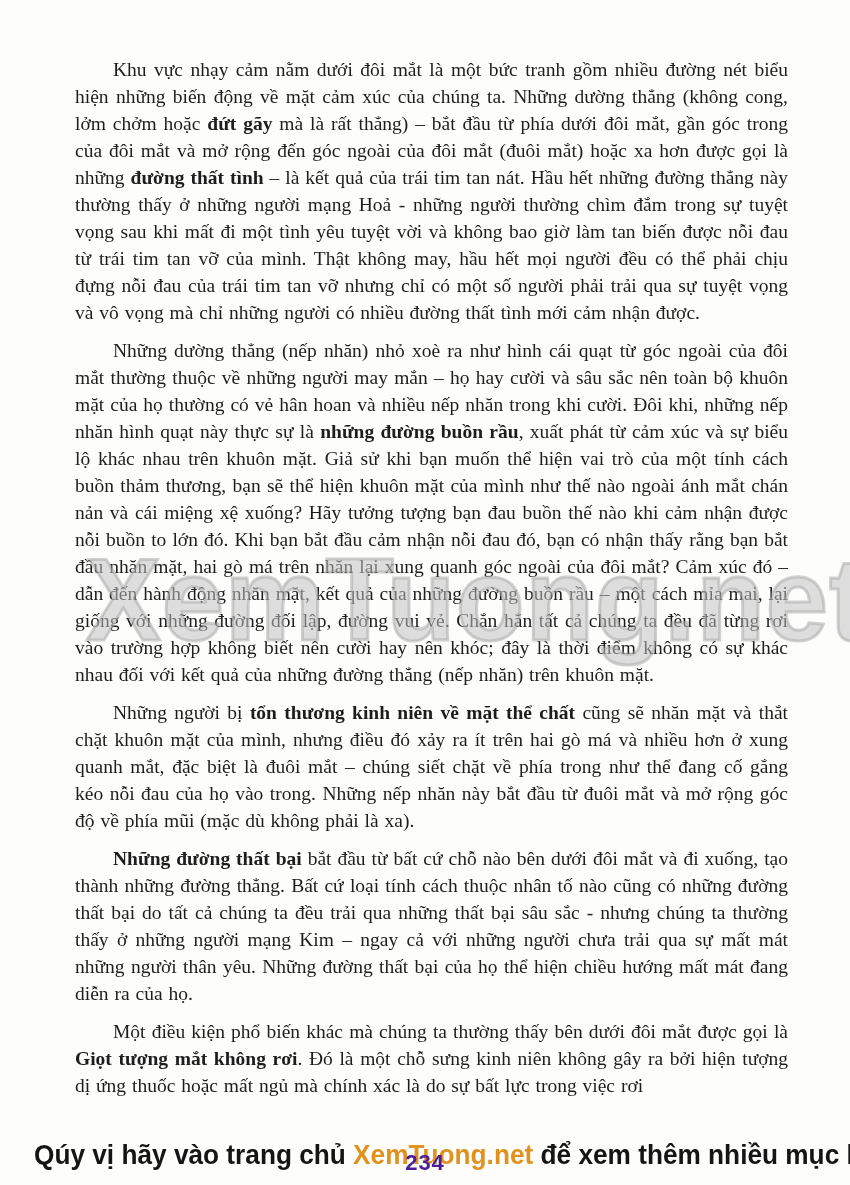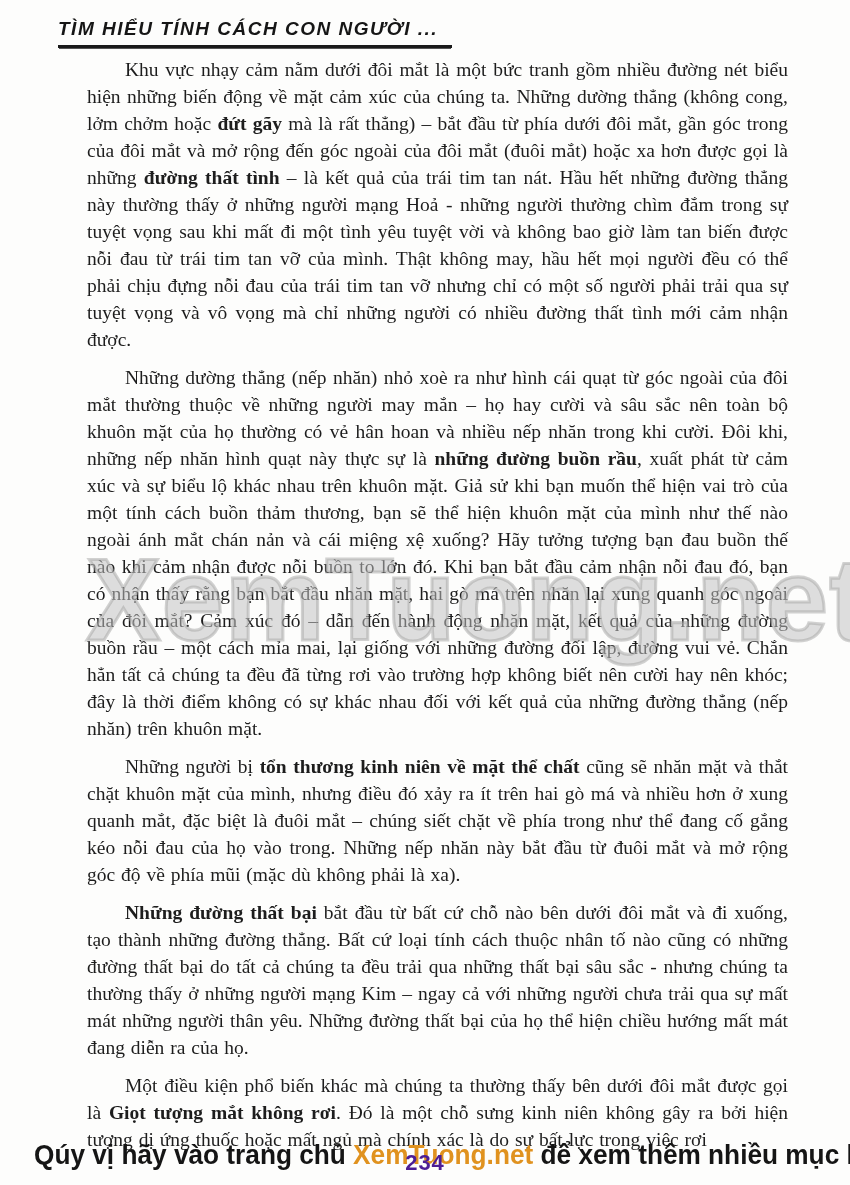--- a/index.html
+++ b/index.html
@@ -27,21 +27,21 @@
   }
   
   .body-text{
     position:absolute;top:56px;left:75px;right:62px;
     text-align:justify;
     z-index:1;
   }
   .para{
     font-size:19.5px;
     line-height:27px;
-    margin:0 0 11px 12px;
+    margin:0 0 11px 0;
     text-indent:38px;
     word-spacing:1px;
   }
   .para .b{font-weight:bold;}
   
   .watermark{
     position:absolute;top:532px;left:86px;
     z-index:2;
     pointer-events:none;
     font-family:"Liberation Sans", sans-serif;
@@ -78,21 +78,20 @@
     color:#4c1d95;
     z-index:4;
     letter-spacing:1px;
   }
 </style>
 </head>
 <body>
 
 <div class="page">
 
-  <div class="header">TÌM HIỂU TÍNH CÁCH CON NGƯỜI ...</div>
 
   <div class="body-text">
       <p class="para"><span>Khu vực nhạy cảm nằm dưới đôi mắt là một bức tranh gồm nhiều đường nét biểu hiện những biến động về mặt cảm xúc của chúng ta. Những dường thẳng (không cong, lởm chởm hoặc </span><span class="b">đứt gãy</span><span> mà là rất thẳng) – bắt đầu từ phía dưới đôi mắt, gần góc trong của đôi mắt và mở rộng đến góc ngoài của đôi mắt (đuôi mắt) hoặc xa hơn được gọi là những </span><span class="b">đường thất tình</span><span> – là kết quả của trái tim tan nát. Hầu hết những đường thẳng này thường thấy ở những người mạng Hoả - những người thường chìm đắm trong sự tuyệt vọng sau khi mất đi một tình yêu tuyệt vời và không bao giờ làm tan biến được nỗi đau từ trái tim tan vỡ của mình. Thật không may, hầu hết mọi người đều có thể phải chịu đựng nỗi đau của trái tim tan vỡ nhưng chỉ có một số người phải trải qua sự tuyệt vọng và vô vọng mà chỉ những người có nhiều đường thất tình mới cảm nhận được.</span></p>
       <p class="para"><span>Những dường thẳng (nếp nhăn) nhỏ xoè ra như hình cái quạt từ góc ngoài của đôi mắt thường thuộc về những người may mắn – họ hay cười và sâu sắc nên toàn bộ khuôn mặt của họ thường có vẻ hân hoan và nhiều nếp nhăn trong khi cười. Đôi khi, những nếp nhăn hình quạt này thực sự là  </span><span class="b">những đường buồn rầu</span><span>, xuất phát từ cảm xúc và sự biểu lộ khác nhau trên khuôn mặt. Giả sử khi bạn muốn thể hiện vai trò của một tính cách buồn thảm thương, bạn sẽ thể hiện khuôn mặt của mình như thế nào ngoài ánh mắt chán nản và cái miệng xệ xuống? Hãy tưởng tượng bạn đau buồn thế nào khi cảm nhận được nỗi buồn to lớn đó. Khi bạn bắt đầu cảm nhận nỗi đau đó, bạn có nhận thấy rằng bạn bắt đầu nhăn mặt, hai gò má trên nhăn lại xung quanh góc ngoài của đôi mắt? Cảm xúc đó – dẫn đến hành động nhăn mặt, kết quả của những đường buồn rầu – một cách mỉa mai, lại giống với những đường đối lập, đường vui vẻ. Chắn hẳn tất cả chúng ta đều đã từng rơi vào trường hợp không biết nên cười hay nên khóc; đây là thời điểm không có sự khác nhau đối với kết quả của những đường thẳng (nếp nhăn) trên khuôn mặt.</span></p>
       <p class="para"><span>Những người bị </span><span class="b">tổn thương kinh niên về mặt thể chất</span><span> cũng sẽ nhăn mặt và thắt chặt khuôn mặt của mình, nhưng điều đó xảy ra ít trên hai gò má và nhiều hơn ở xung quanh mắt, đặc biệt là đuôi mắt – chúng siết chặt về phía trong như thể đang cố gắng kéo nỗi đau của họ vào trong. Những nếp nhăn này bắt đầu từ đuôi mắt và mở rộng góc độ về phía mũi (mặc dù không phải là xa).</span></p>
       <p class="para"><span class="b">Những đường thất bại</span><span> bắt đầu từ bất cứ chỗ nào bên dưới đôi mắt và đi xuống, tạo thành những đường thẳng. Bất cứ loại tính cách thuộc nhân tố nào cũng có những đường thất bại do tất cả chúng ta đều trải qua những thất bại sâu sắc - nhưng chúng ta thường thấy ở những người mạng Kim – ngay cả với những người chưa trải qua sự mất mát những người thân yêu. Những đường thất bại của họ thể hiện chiều hướng mất mát đang diễn ra của họ.</span></p>
       <p class="para"><span>Một điều kiện phổ biến khác mà chúng ta thường thấy bên dưới đôi mắt được gọi là </span><span class="b">Giọt tượng mắt không rơi</span><span>. Đó là một chỗ sưng kinh niên không gây ra bởi hiện tượng dị ứng thuốc hoặc mất ngủ mà chính xác là do sự bất lực trong việc rơi</span></p>
     </div>
 
   <div class="watermark">XemTuong.net</div>

